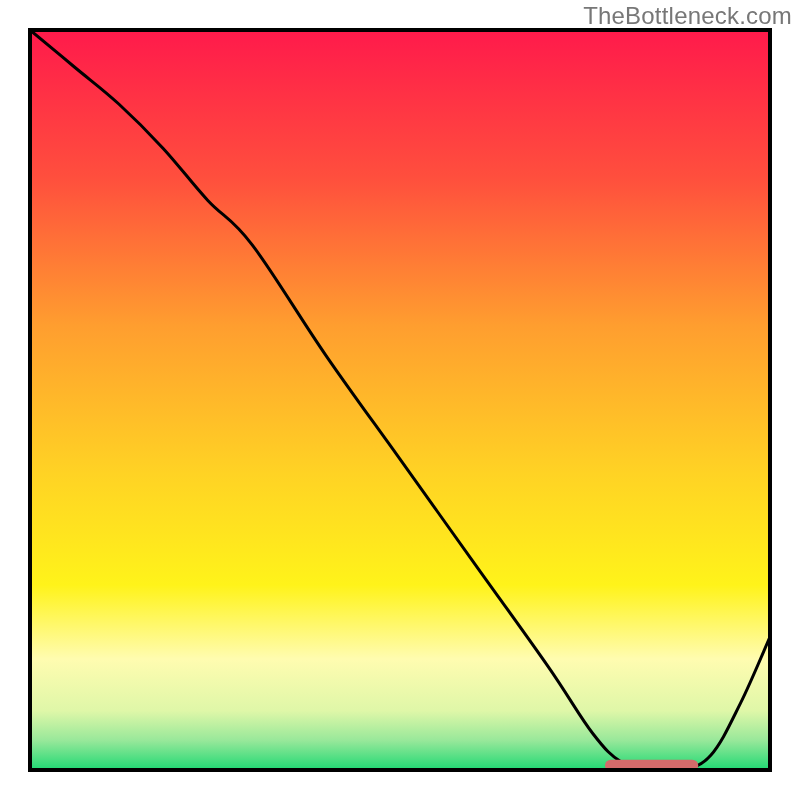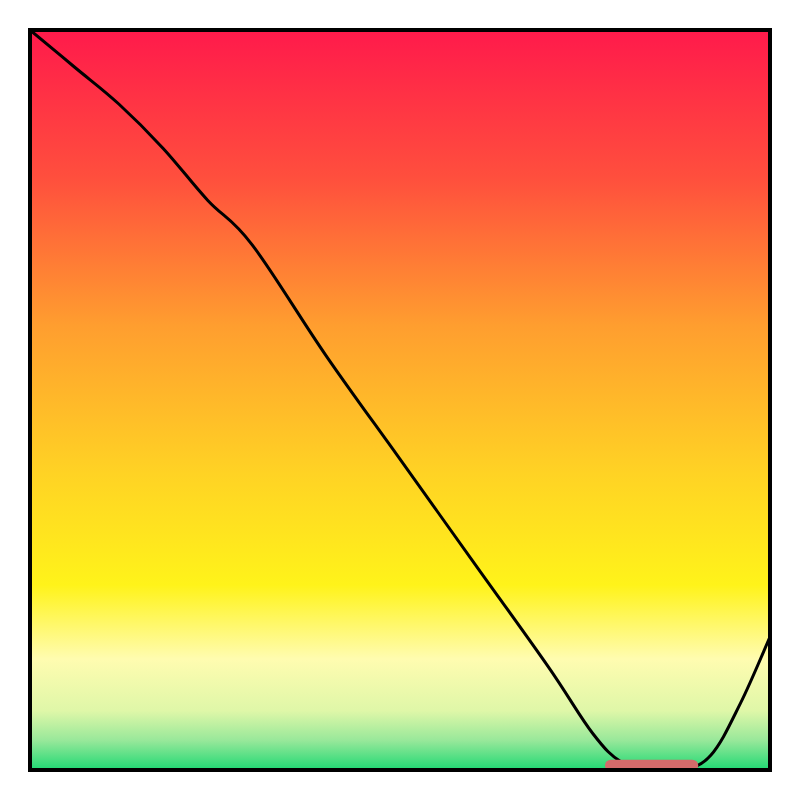--- a/index.html
+++ b/index.html
@@ -26,20 +26,21 @@
     letter-spacing: 0.2px;
   }
   svg {
     display: block;
   }
 </style>
 </head>
 <body>
 
 <div class="chart-wrap">
+  <div class="watermark">TheBottleneck.com</div>
   <svg id="chart-svg" width="800" height="800">
     <defs>
       <linearGradient id="bg-grad" x1="0" y1="0" x2="0" y2="1">
           <stop offset="0%" stop-color="#ff1a4b"></stop>
           <stop offset="20%" stop-color="#ff4f3d"></stop>
           <stop offset="40%" stop-color="#ff9e2f"></stop>
           <stop offset="60%" stop-color="#ffd324"></stop>
           <stop offset="75%" stop-color="#fff31a"></stop>
           <stop offset="85%" stop-color="#fffcb0"></stop>
           <stop offset="92%" stop-color="#dff7a8"></stop>

